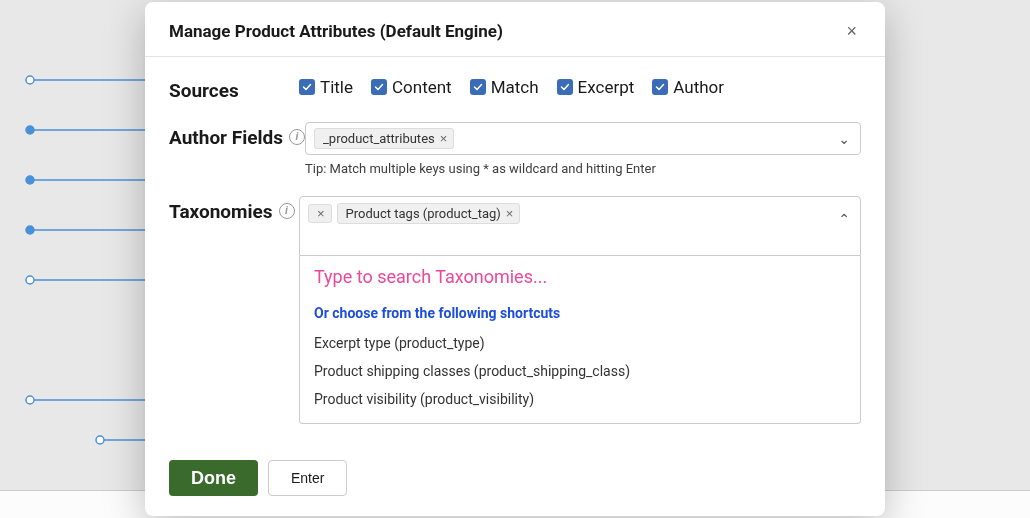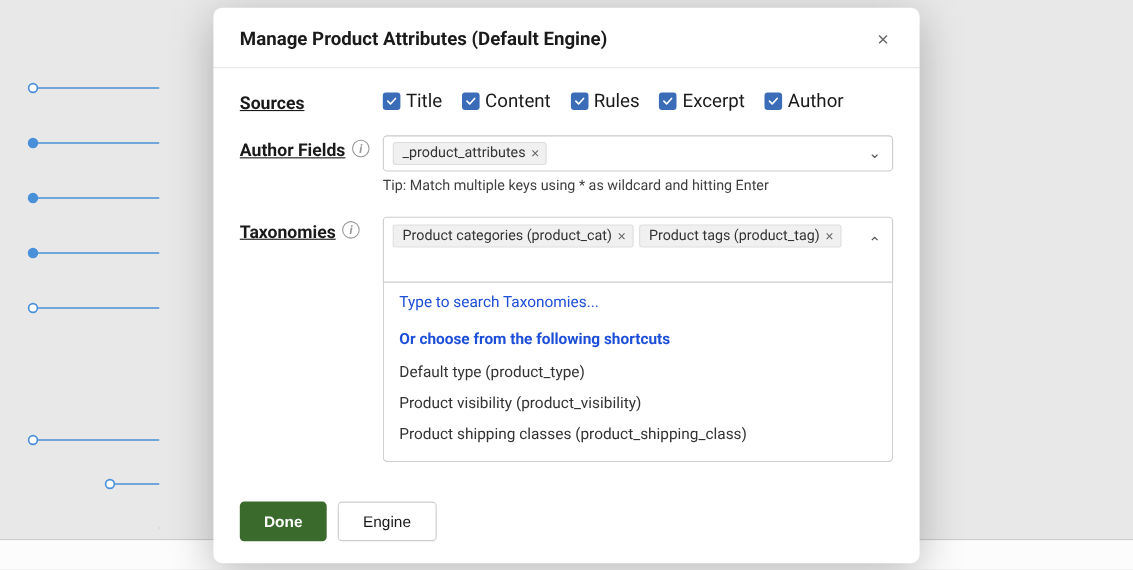--- a/index.html
+++ b/index.html
@@ -31,21 +31,21 @@
       width: 100%; height: 100%;
       display: flex;
       align-items: center;
       justify-content: center;
     }
 
     .modal {
       background: #fff;
       border-radius: 8px;
       box-shadow: 0 10px 40px rgba(0,0,0,0.25);
-      width: 642px;
+      width: 740px;
       min-width: 600px;
       position: relative;
       z-index: 10;
       overflow: visible;
     }
 
     .modal-header {
       display: flex;
       align-items: center;
       justify-content: space-between;
@@ -78,22 +78,21 @@
       display: flex;
       align-items: flex-start;
       margin-bottom: 20px;
     }
 
     .form-label {
       font-weight: 700;
       color: #1a1a1a;
       min-width: 130px;
       padding-top: 2px;
-      font-size: 16px;
-      text-decoration: underline;
+      font-size: 19px;
     }
 
     .form-label-with-help {
       display: flex;
       align-items: center;
       gap: 6px;
       min-width: 130px;
       padding-top: 2px;
     }
 
@@ -264,22 +263,22 @@
 
     .dropdown-panel {
       border: 1px solid #ccc;
       border-top: none;
       border-radius: 0 0 4px 4px;
       background: #fff;
       padding: 10px 14px;
     }
 
     .dropdown-placeholder {
-      color: #1d4ed8;
-      font-size: 14px;
+      color: #ec4899;
+      font-size: 18px;
       margin-bottom: 18px;
     }
 
     .dropdown-shortcuts-title {
       font-weight: 700;
       color: #1d4ed8;
       font-size: 14px;
       margin-bottom: 8px;
     }
 
@@ -296,21 +295,21 @@
       display: flex;
       gap: 10px;
     }
 
     .btn-done {
       background: #3a6b2d;
       color: #fff;
       border: none;
       border-radius: 4px;
       padding: 1px 22px;
-      font-size: 14px;
+      font-size: 18px;
       font-weight: 600;
       cursor: pointer;
     }
 
     .btn-close {
       background: #fff;
       color: #1a1a1a;
       border: 1px solid #ccc;
       border-radius: 4px;
       padding: 9px 22px;
@@ -391,21 +390,21 @@
               </div>
               <span class="checkbox-label">Content</span>
             </label>
 
             <label class="checkbox-item">
               <div class="custom-checkbox">
                 <svg viewBox="0 0 10 10" fill="none">
                     <polyline points="1.5,5 4,7.5 8.5,2.5" stroke="white" stroke-width="1.5" stroke-linecap="round" stroke-linejoin="round"></polyline>
                   </svg>
               </div>
-              <span class="checkbox-label">Rules</span>
+              <span class="checkbox-label">Match</span>
             </label>
 
             <label class="checkbox-item">
               <div class="custom-checkbox">
                 <svg viewBox="0 0 10 10" fill="none">
                     <polyline points="1.5,5 4,7.5 8.5,2.5" stroke="white" stroke-width="1.5" stroke-linecap="round" stroke-linejoin="round"></polyline>
                   </svg>
               </div>
               <span class="checkbox-label">Excerpt</span>
             </label>
@@ -443,46 +442,45 @@
 
       <div class="form-row" style="margin-bottom:0;">
         <div class="form-label-with-help">
           <span class="form-label" style="min-width:auto;">Taxonomies</span>
           <span class="help-icon">i</span>
         </div>
         <div class="form-content">
           <div class="taxonomies-wrapper">
             <div class="taxonomies-input">
               <span class="tag">
-                <span>Product categories (product_cat)</span>
                 <button class="tag-remove">×</button>
               </span>
               <span class="tag">
                 <span>Product tags (product_tag)</span>
                 <button class="tag-remove">×</button>
               </span>
               <input class="taxonomies-input-inner" type="text" value="" style="">
               <button class="up-chevron-btn">⌃</button>
             </div>
             <div class="dropdown-panel">
               <div class="dropdown-placeholder">Type to search Taxonomies...</div>
               <div class="dropdown-shortcuts-title">Or choose from the following shortcuts</div>
-              <div class="dropdown-item">Default type (product_type)</div>
+              <div class="dropdown-item">Excerpt type (product_type)</div>
+              <div class="dropdown-item">Product shipping classes (product_shipping_class)</div>
               <div class="dropdown-item">Product visibility (product_visibility)</div>
-              <div class="dropdown-item">Product shipping classes (product_shipping_class)</div>
             </div>
           </div>
         </div>
       </div>
 
     </div>
 
     <div class="modal-footer">
       <button class="btn-done">Done</button>
-      <button class="btn-close">Engine</button>
+      <button class="btn-close">Enter</button>
     </div>
 
   </div>
 </div>
 
 <div style="position:absolute;bottom:0;left:0;width:100%;background:rgba(255,255,255,0.85);text-align:center;padding:6px 0;font-size:13px;font-weight:600;color:#333;border-top:1px solid #ccc;">
   <span>Edit Rules</span>
 </div>
 
 </body></html>

